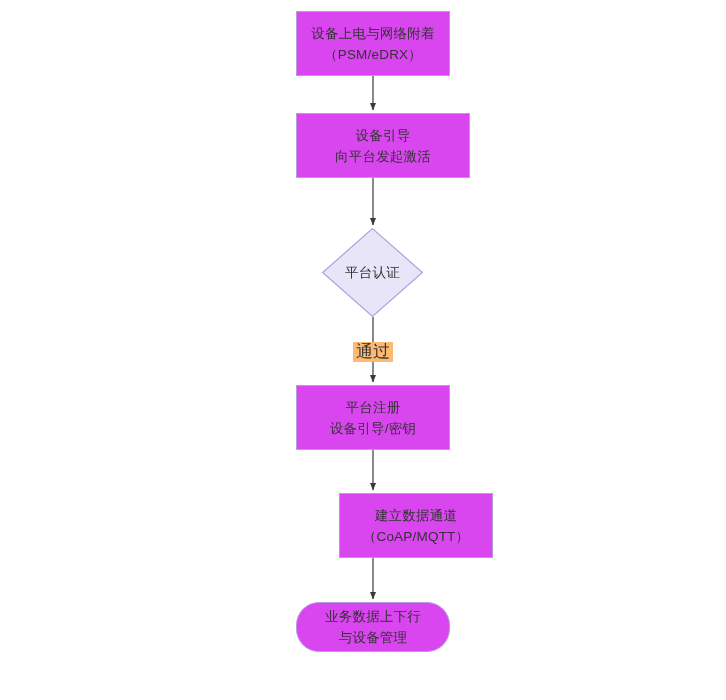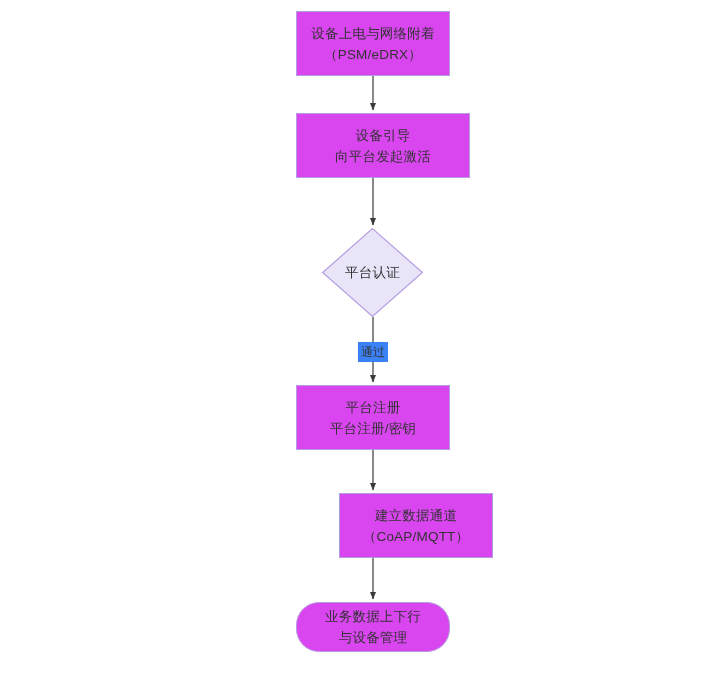--- a/index.html
+++ b/index.html
@@ -76,23 +76,23 @@
     left: 0;
     top: 0;
     width: 726px;
     height: 700px;
     pointer-events: none;
   }
 
   .edge-label {
     position: absolute;
     transform: translate(-50%, -50%);
-    background: #3b82f6;
+    background: #fdba74;
     color: #333333;
-    font-size: 12px;
+    font-size: 17px;
     line-height: 18px;
     padding: 1px 3px;
     white-space: nowrap;
     z-index: 3;
   }
 </style>
 </head>
 <body>
 
 <div id="canvas">
@@ -139,21 +139,21 @@
     <svg class="diamond-shape" viewBox="0 0 101 89" preserveAspectRatio="none" xmlns="http://www.w3.org/2000/svg">
       <polygon points="50.5,0.6 100.4,44.5 50.5,88.4 0.6,44.5" fill="#e9e5f8" stroke="#b49ce0" stroke-width="1.2"></polygon>
     </svg>
     <span class="decision-label">平台认证</span>
   </div>
 
   <div class="edge-label" style="left:373px; top:352px;">通过</div>
 
   <div class="node" style="left:296px; top:385px; width:154px; height:65px;">
     <span class="line">平台注册</span>
-    <span class="line">平台注册/密钥</span>
+    <span class="line">设备引导/密钥</span>
   </div>
 
   <div class="node" style="left:296px; top:493px; width:154px; height:65px;margin-left:43px;">
     <span class="line">建立数据通道</span>
     <span class="line">（CoAP/MQTT）</span>
   </div>
 
   <div class="node" style="left:296px; top:602px; width:154px; height:50px;border-radius:23px;">
     <span class="line">业务数据上下行</span>
     <span class="line">与设备管理</span>

